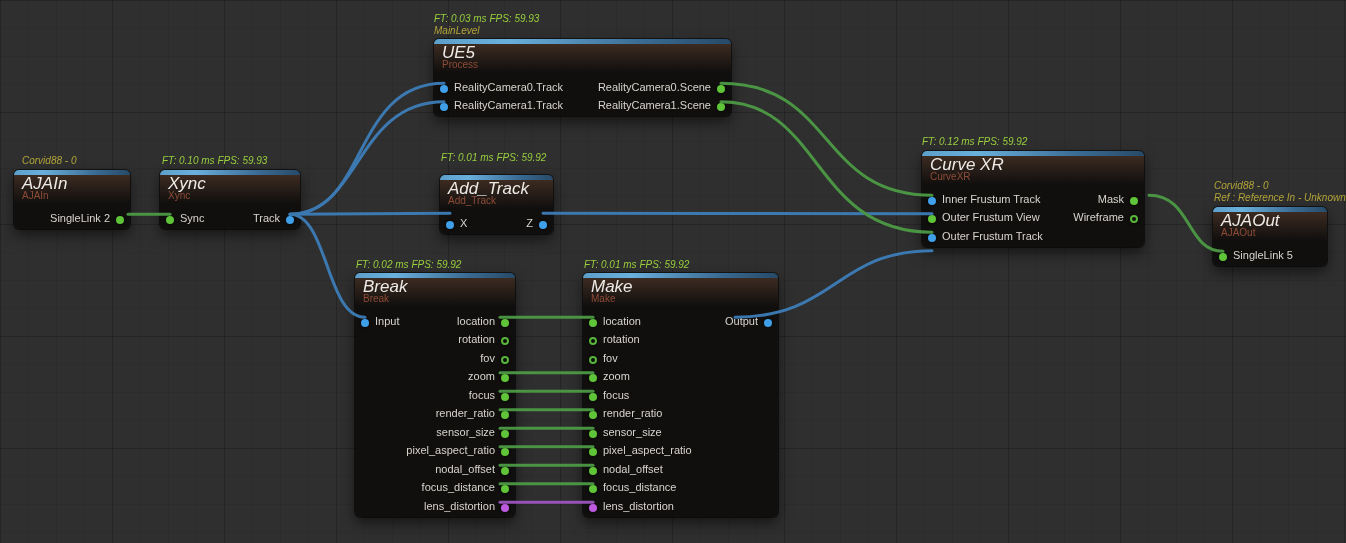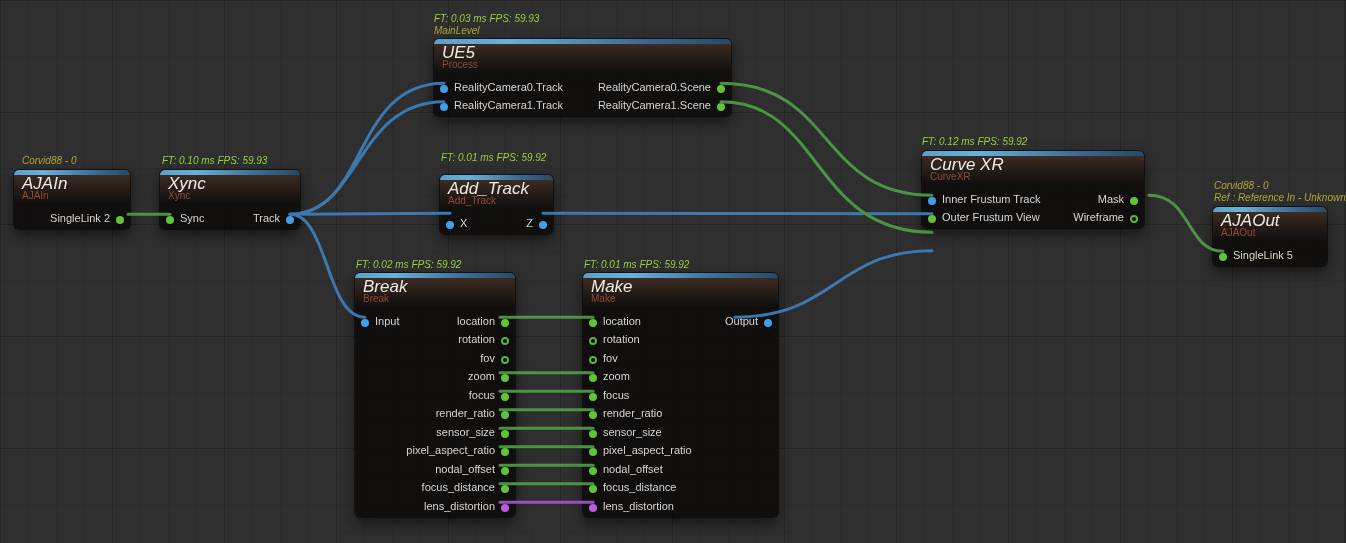--- a/index.html
+++ b/index.html
@@ -283,20 +283,25 @@
       <span>Mask</span>
       <span class="dot green"></span>
     </div>
     <div class="row">
       <span class="dot green"></span>
       <span>Outer Frustum View</span>
       <span class="sp"></span>
       <span>Wireframe</span>
       <span class="dot hollow"></span>
     </div>
+    <div class="row">
+      <span class="dot blue"></span>
+      <span>Outer Frustum Track</span>
+      <span class="sp"></span>
+    </div>
   </div>
 </div>
 
 <div class="node" style="left:1213px;top:207px;width:114px">
   <div class="strip"></div>
   <div class="hdr">
     <div class="title">AJAOut</div>
     <div class="subtitle">AJAOut</div>
   </div>
   <div class="rows">

